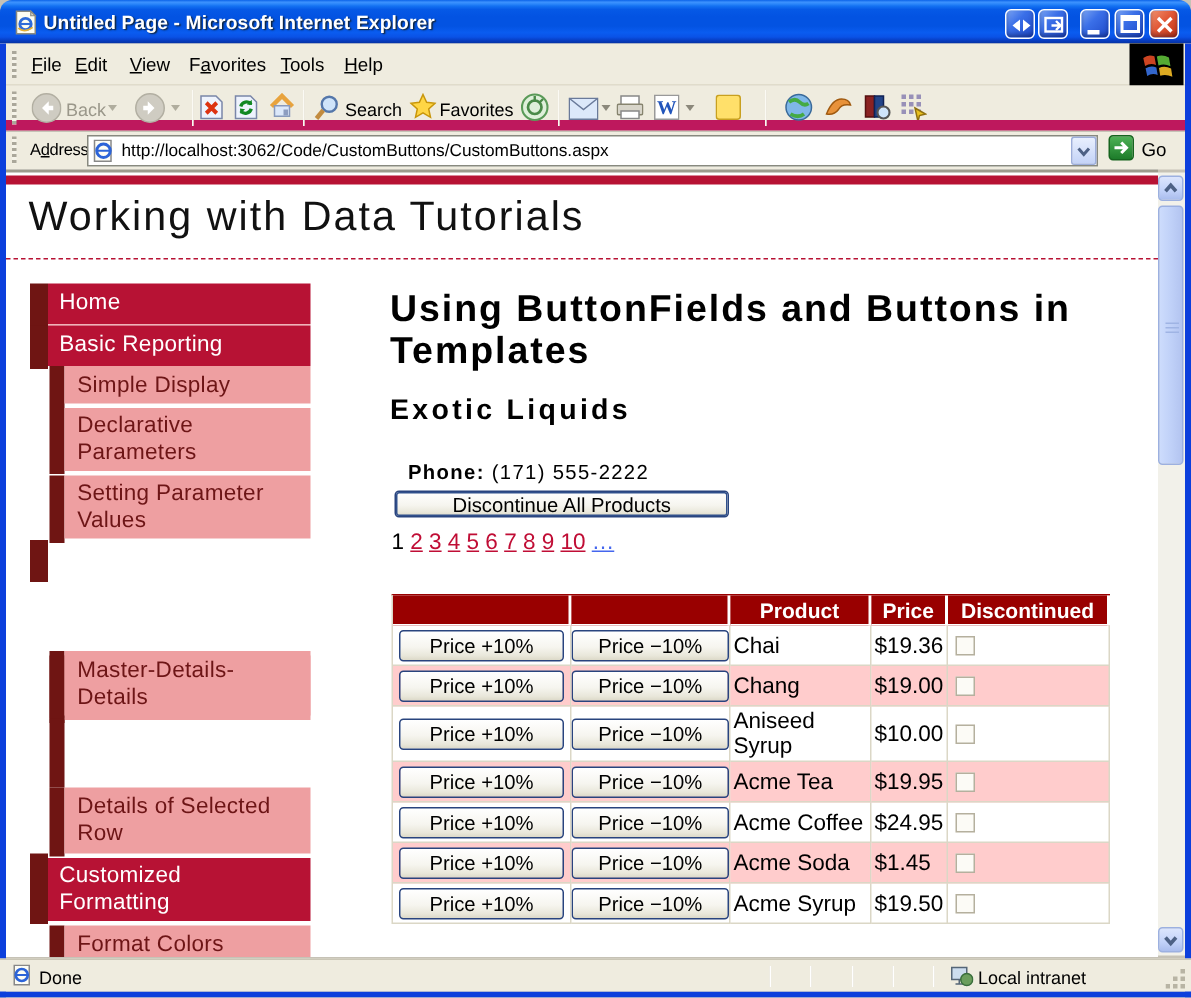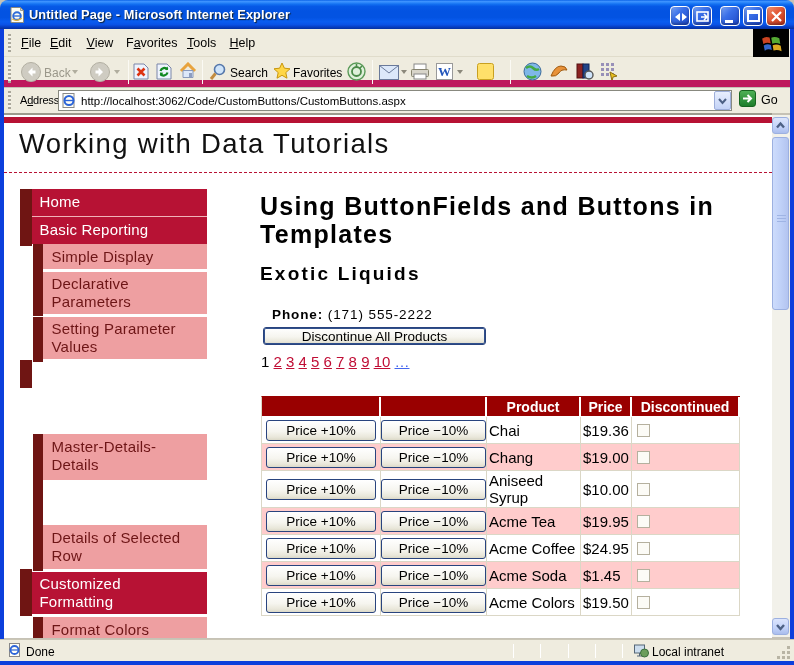--- a/index.html
+++ b/index.html
@@ -401,21 +401,21 @@
               <td style="text-align:center;"><button class="xpbtn" style="width:105px;height:21px;">Price −10%</button></td>
               <td style="padding-left:2px;">Acme Soda</td>
               <td style="padding-left:2px;">$1.45</td>
               <td>
                 <div class="cbox"></div>
               </td>
             </tr>
             <tr style="height:27px;">
               <td style="text-align:center;"><button class="xpbtn" style="width:110px;height:21px;">Price +10%</button></td>
               <td style="text-align:center;"><button class="xpbtn" style="width:105px;height:21px;">Price −10%</button></td>
-              <td style="padding-left:2px;">Acme Colors</td>
+              <td style="padding-left:2px;">Acme Syrup</td>
               <td style="padding-left:2px;">$19.50</td>
               <td>
                 <div class="cbox"></div>
               </td>
             </tr>
           </tbody>
         </table>
       </div>
   </div>
 

